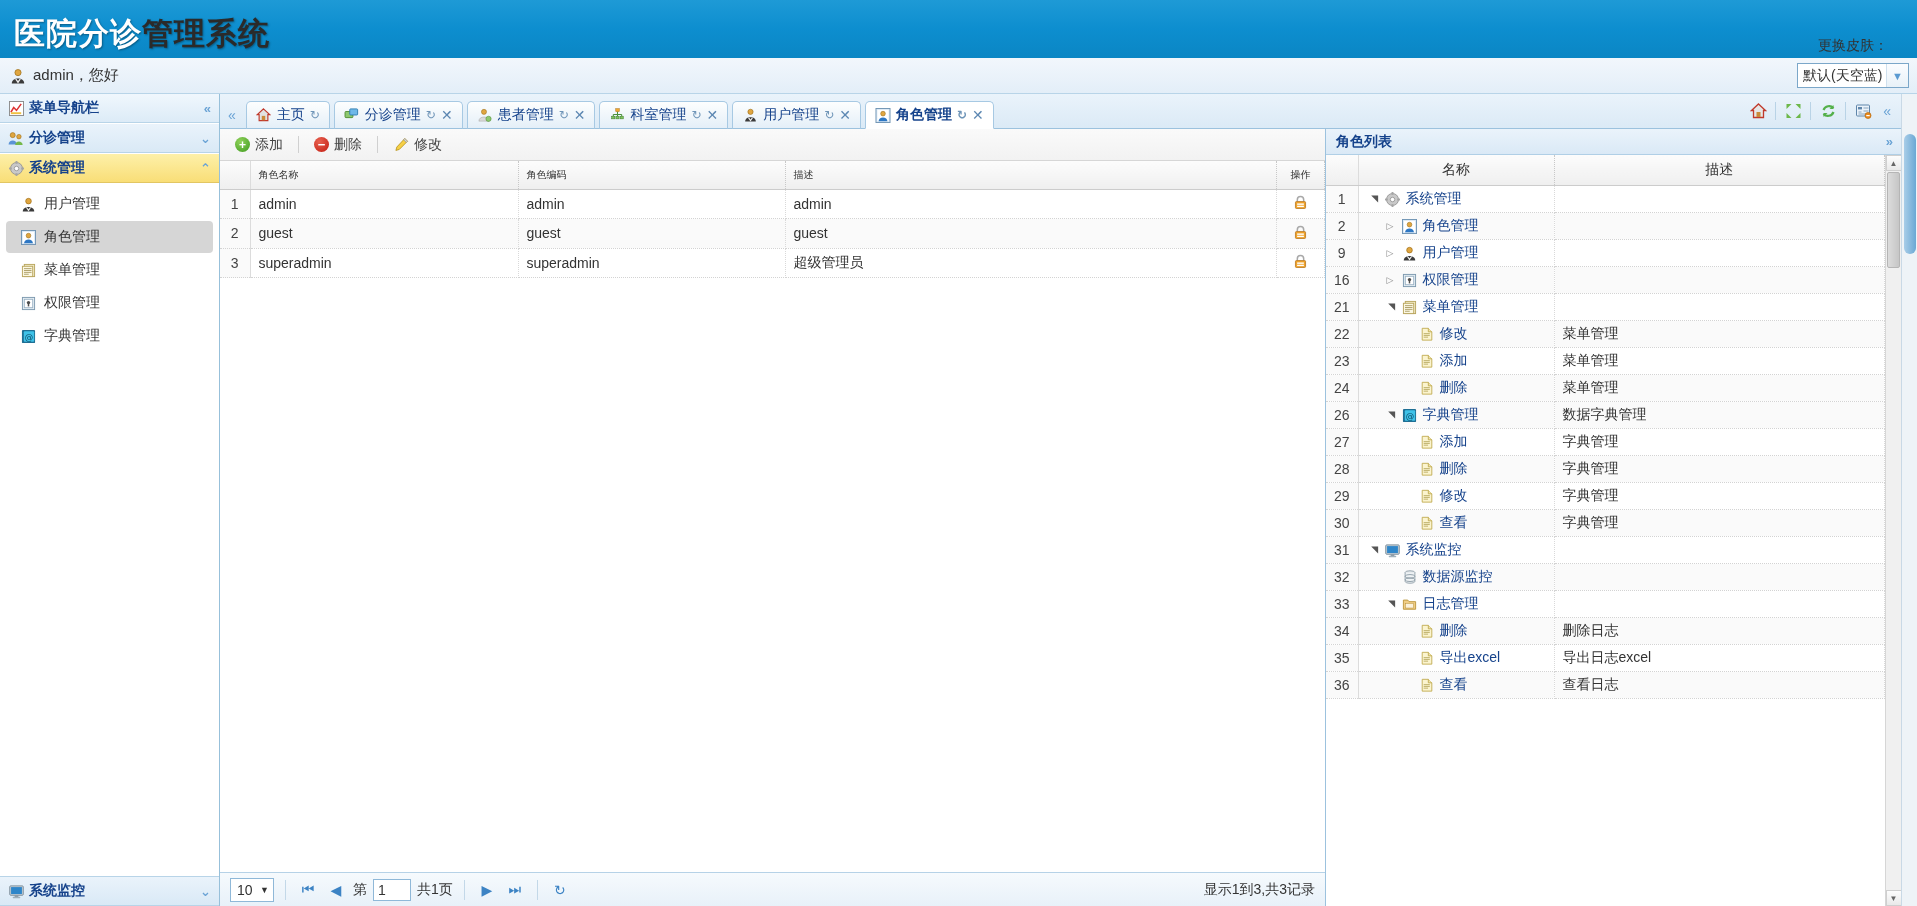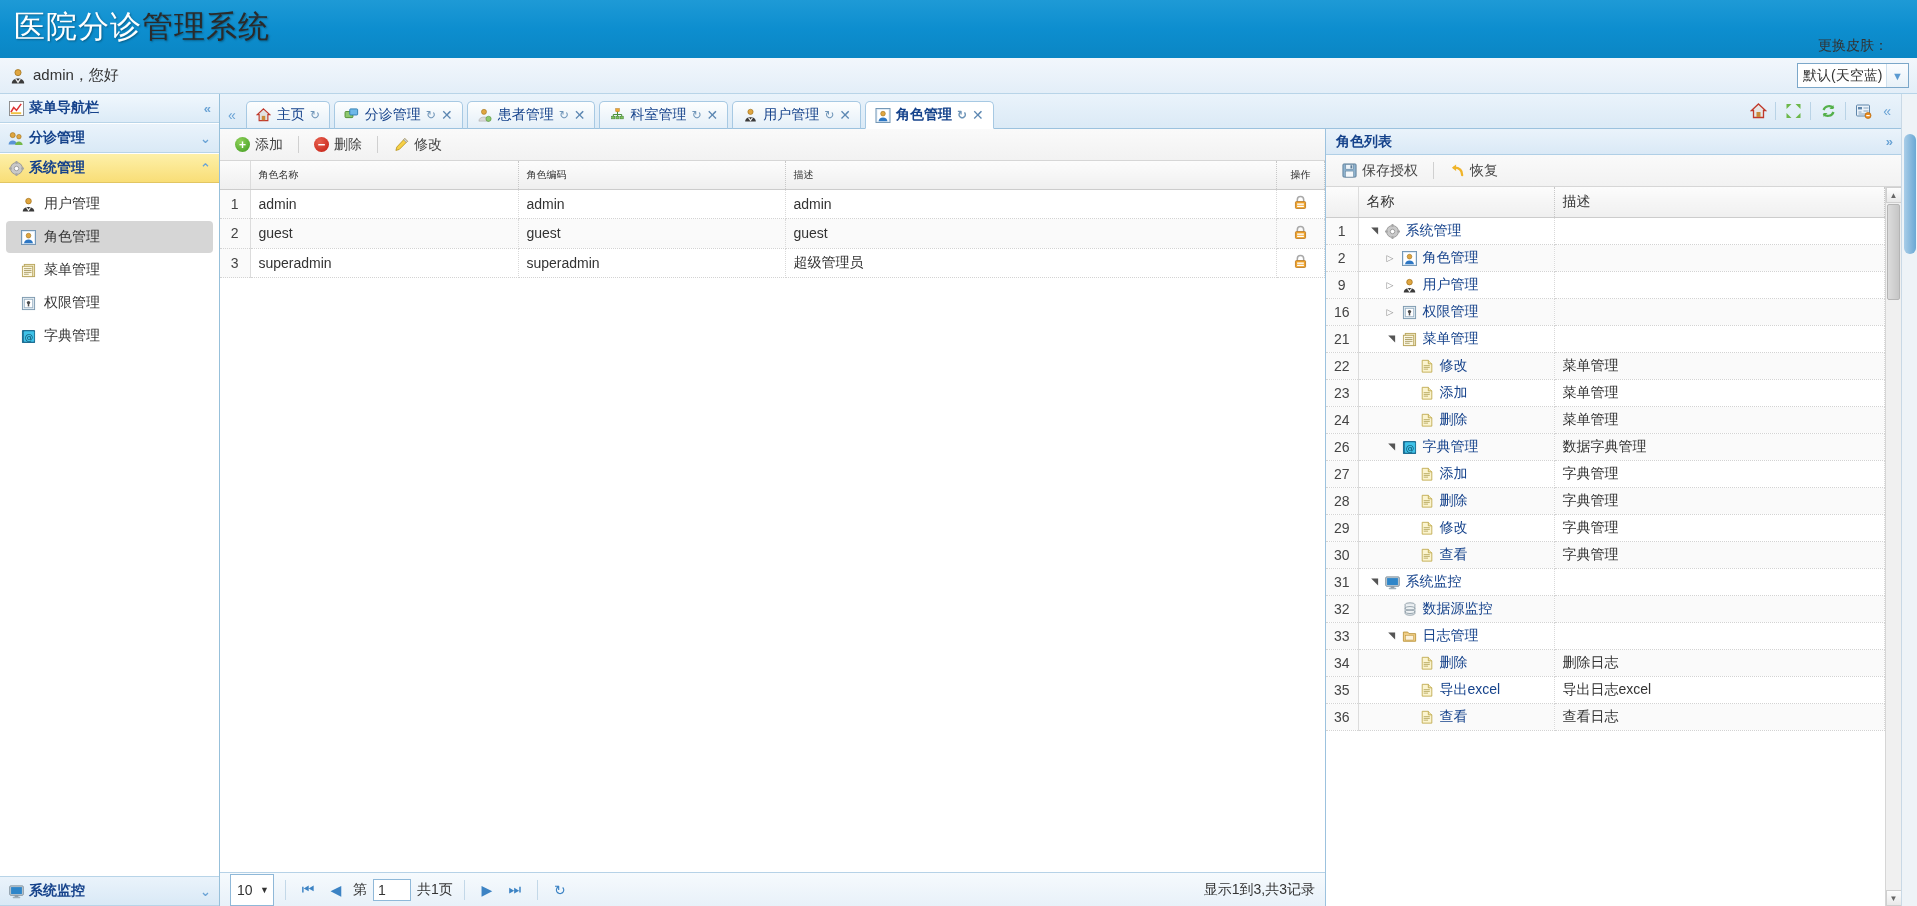--- a/index.html
+++ b/index.html
@@ -15,23 +15,23 @@
   }
 
   
   .app-header {
     height: 58px;
     background: linear-gradient(to bottom, #1e9ad6 0%, #0d8ecf 50%, #0a86c4 100%);
     position: relative;
   }
   .app-title {
     position: absolute;
-    left: 14px; top: 6px;
+    left: 14px; top: 13px;
     font-size: 31px;
-    font-weight: normal;
+    font-weight: bold;
     letter-spacing: 1px;
     text-shadow: 1px 1px 2px rgba(0,0,0,.35);
   }
   .app-title .t1 { color: #ffffff; }
   .app-title .t2 { color: #2a2a2a; }
 
   
   .user-bar {
     height: 36px;
     background: linear-gradient(to bottom, #f2f7fc 0%, #e3eef8 100%);
@@ -219,21 +219,21 @@
 
   
   .pager {
     height: 34px;
     background: linear-gradient(to bottom,#f6fafd,#e8f1f9);
     border-top: 1px solid #b6d2e7;
     display: flex; align-items: center;
     padding: 0 10px; gap: 6px; font-size: 14px; color: #333;
   }
   .pg-select {
-    height: 32px; min-width: 44px;
+    height: 24px; min-width: 44px;
     border: 1px solid #8fb8d8; background: #fff;
     display: flex; align-items: center; justify-content: space-between;
     padding: 0 4px 0 6px; font-size: 14px; cursor: pointer;
   }
   .pg-select .ar { font-size: 9px; color: #333; margin-left: 4px; }
   .pg-sep { width: 1px; height: 20px; background: #c3d8e8; margin: 0 5px; }
   .pg-btn { width: 22px; text-align: center; color: #3c83c4; cursor: pointer; font-size: 14px; }
   .pg-input {
     width: 38px; height: 22px; border: 1px solid #8fb8d8; background: #fff;
     font-size: 14px; padding: 0 4px; font-family: inherit; color: #333;
@@ -241,21 +241,21 @@
   .pg-info { margin-left: auto; font-size: 14px; color: #333; }
 
   
   .tree-wrap { flex: 1; overflow: hidden; position: relative; display: flex; min-height: 0; }
   .tree-scrollarea { flex: 1; overflow: hidden; }
   table.tree { width: 100%; border-collapse: collapse; table-layout: fixed; }
   table.tree th {
     background: linear-gradient(to bottom,#fcfcfc,#efefef);
     border-bottom: 1px solid #ccc;
     border-right: 1px dotted #c8c8c8;
-    font-weight: normal; font-size: 14px; text-align: left;
+    font-weight: normal; font-size: 14px; text-align: center;
     padding: 6px 8px; height: 28px; color: #333;
   }
   table.tree td {
     border-bottom: 1px dotted #d3d3d3;
     border-right: 1px dotted #d9d9d9;
     padding: 4px 8px; font-size: 14px; height: 25px; background: #fff;
     white-space: nowrap; overflow: hidden;
   }
   table.tree tr.alt td { background: #fafafa; }
   .tcell { display: flex; align-items: center; gap: 5px; }
@@ -706,43 +706,20 @@
           <span class="pg-info">显示1到3,共3记录</span>
         </div>
       </div>
 
       <div class="pane-right">
         <div class="pane-title">
           <span>角色列表</span>
           <span class="chev">»</span>
         </div>
 
-        <div class="toolbar">
-          <div class="tb-btn">
-            <span class="ic-16">
-              <svg width="15" height="15" viewBox="0 0 16 16">
-                <rect x="1" y="1" width="14" height="14" rx="1" fill="#8fb3cf" stroke="#5d7e99"></rect>
-                <rect x="4" y="1.6" width="8" height="5" fill="#eef4f9" stroke="#5d7e99" stroke-width="0.6"></rect>
-                <rect x="9" y="2.4" width="2" height="3.4" fill="#5d7e99"></rect>
-                <rect x="3.6" y="8.6" width="8.8" height="6.4" fill="#f4f8fb" stroke="#5d7e99" stroke-width="0.6"></rect>
-              </svg>
-            </span>
-            <span>保存授权</span>
-          </div>
-          <div class="tb-sep"></div>
-          <div class="tb-btn">
-            <span class="ic-16">
-              <svg width="15" height="15" viewBox="0 0 16 16">
-                <path d="M13 13C13 7 9 5 4.5 5" fill="none" stroke="#f0b429" stroke-width="2.4" stroke-linecap="round"></path>
-                <path d="M6.5 1.6 2 5l4.5 3.4z" fill="#f0b429"></path>
-              </svg>
-            </span>
-            <span>恢复</span>
-          </div>
-        </div>
 
         <div class="tree-wrap">
           <div class="tree-scrollarea">
             <table class="tree" id="tree-table">
               <colgroup>
                   <col style="width:32px">
                   <col style="width:196px">
                   <col>
                 </colgroup>
               <thead>

